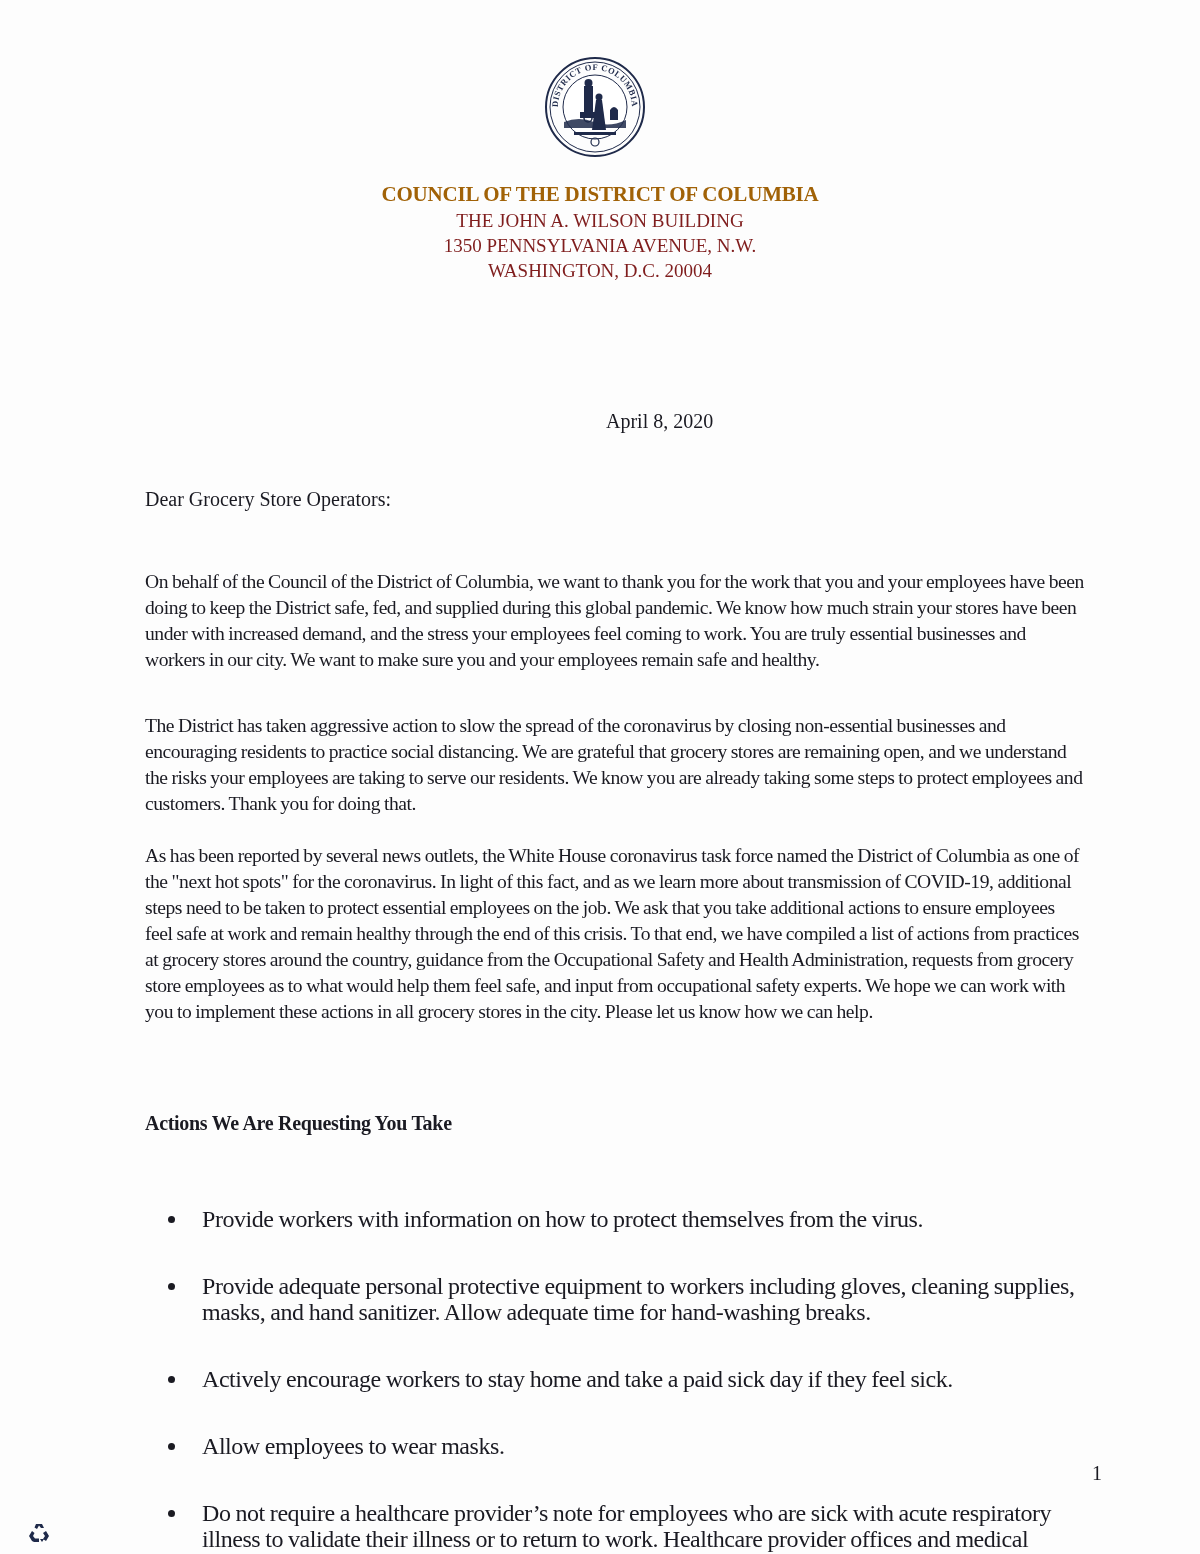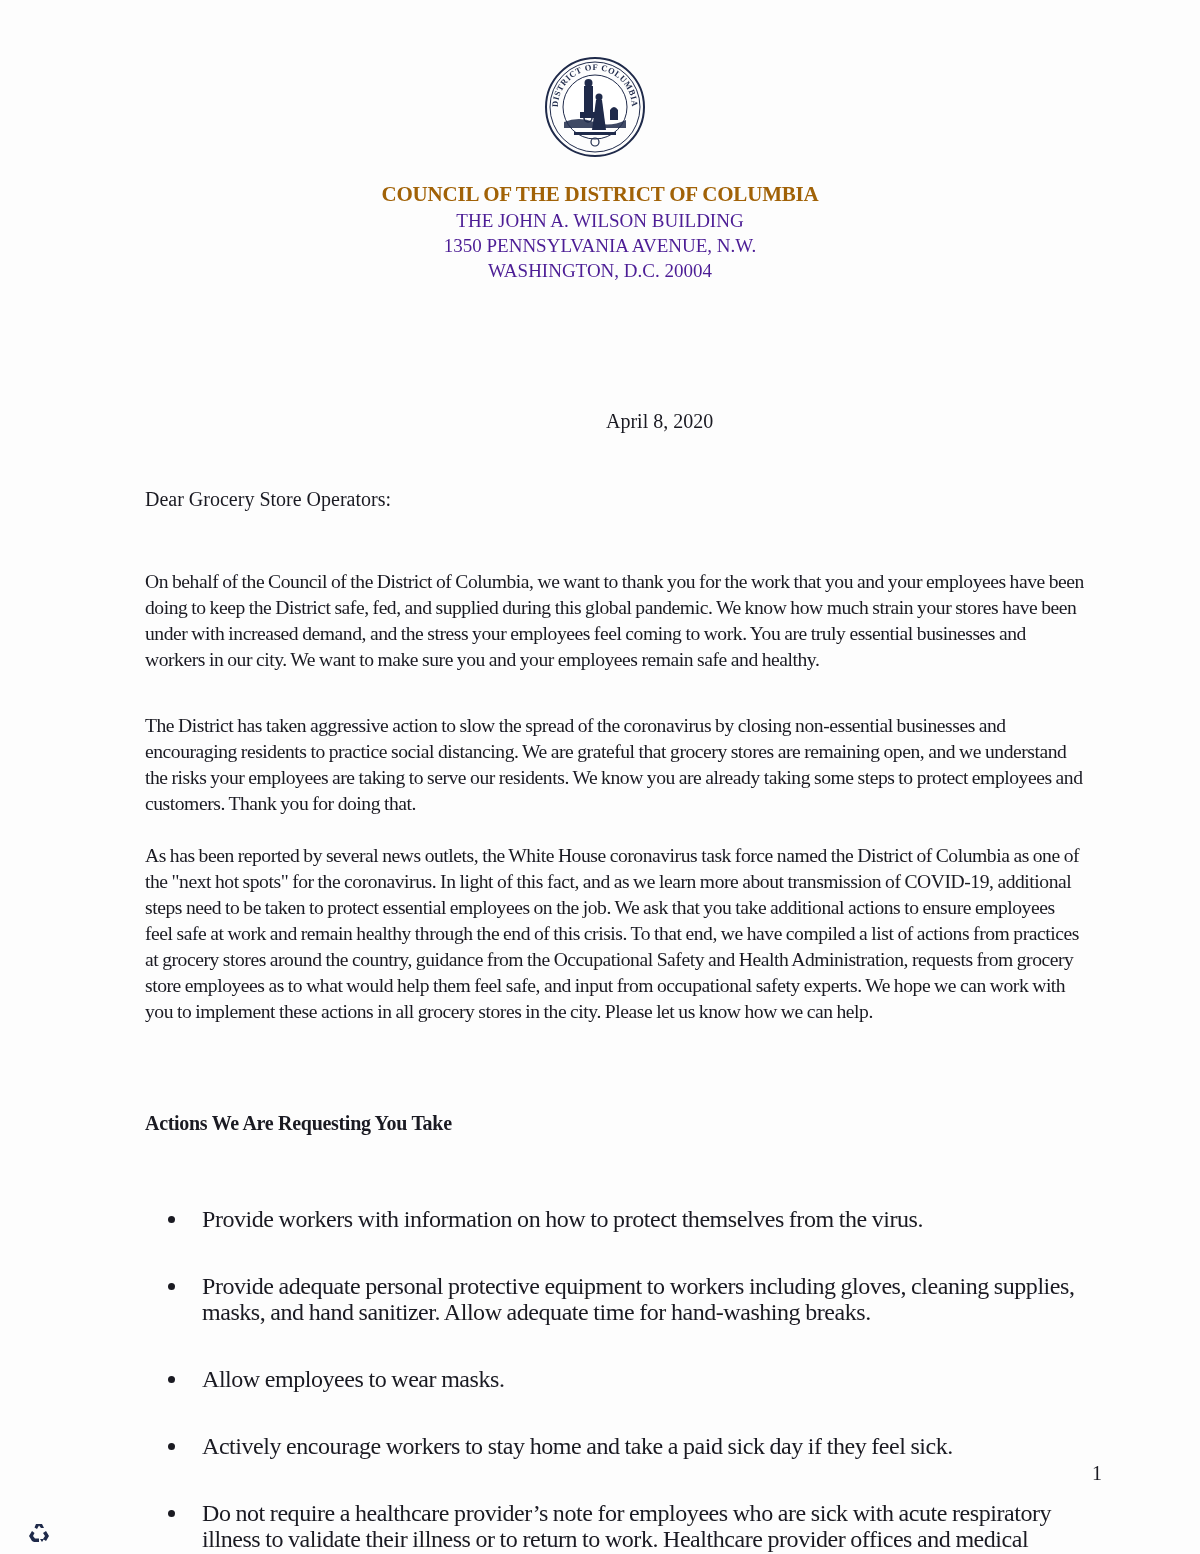--- a/index.html
+++ b/index.html
@@ -39,21 +39,21 @@
     .lh-title {
       font-weight: bold;
       font-size: 21px;
       line-height: 28px;
       color: #a16207;
       letter-spacing: -0.2px;
     }
     .lh-line {
       font-size: 19px;
       line-height: 25px;
-      color: #4c1d95;
+      color: #7f1d1d;
     }
     .date {
       position: absolute;
       left: 567px;
       top: 408px;
       font-size: 20px;
       line-height: 26px;
       margin-left: 39px;
     }
     .salutation {
@@ -180,25 +180,25 @@
     <li class="action-item">
       <span class="bullet"></span>
       <span>Provide workers with information on how to protect themselves from the virus.</span>
     </li>
     <li class="action-item">
       <span class="bullet"></span>
       <span>Provide adequate personal protective equipment to workers including gloves, cleaning supplies, masks, and hand sanitizer. Allow adequate time for hand-washing breaks.</span>
     </li>
     <li class="action-item">
       <span class="bullet"></span>
+      <span>Actively encourage workers to stay home and take a paid sick day if they feel sick.</span>
+    </li>
+    <li class="action-item">
+      <span class="bullet"></span>
       <span>Allow employees to wear masks.</span>
-    </li>
-    <li class="action-item">
-      <span class="bullet"></span>
-      <span>Actively encourage workers to stay home and take a paid sick day if they feel sick.</span>
     </li>
     <li class="action-item">
       <span class="bullet"></span>
       <span>Do not require a healthcare provider’s note for employees who are sick with acute respiratory illness to validate their illness or to return to work. Healthcare provider offices and medical facilities may be extremely busy and not able to provide such documentation.</span>
     </li>
     <li class="action-item">
       <span class="bullet"></span>
     </li>
   </ul>
 

